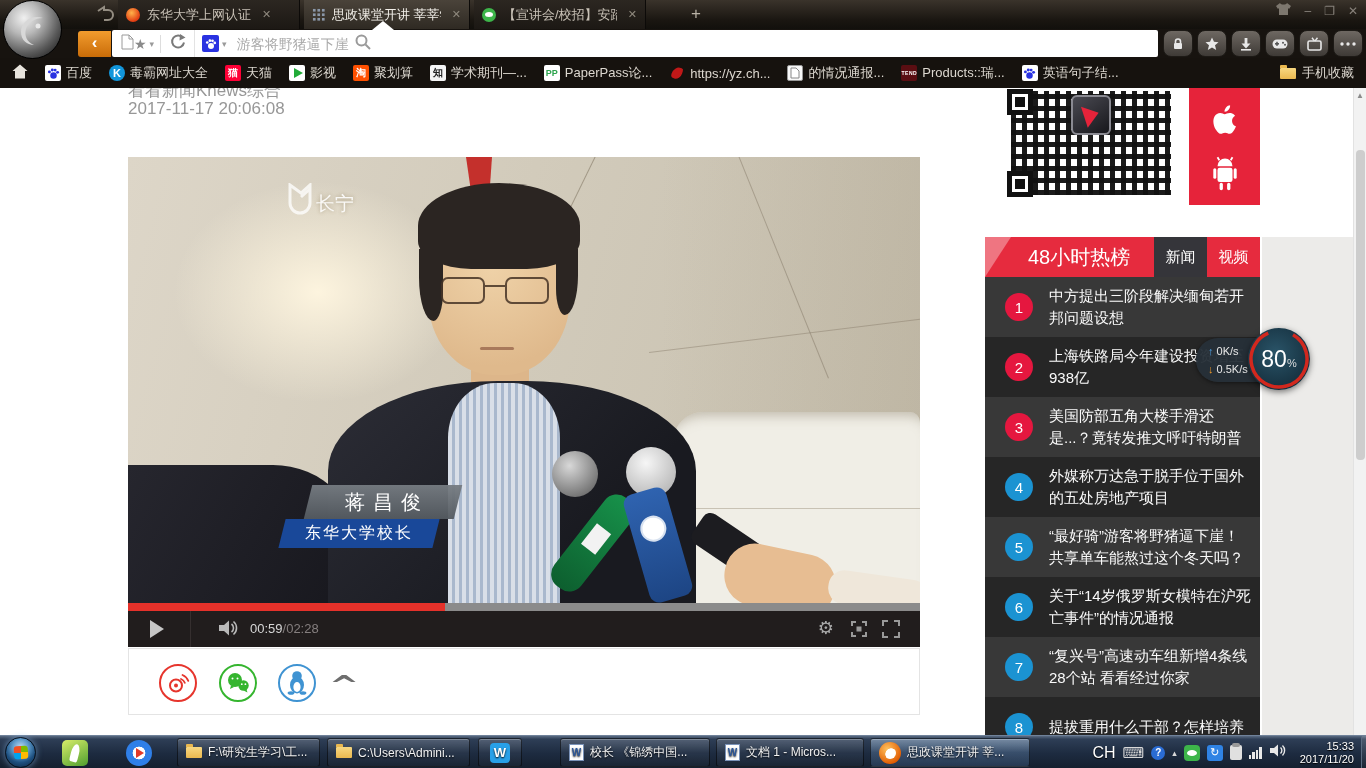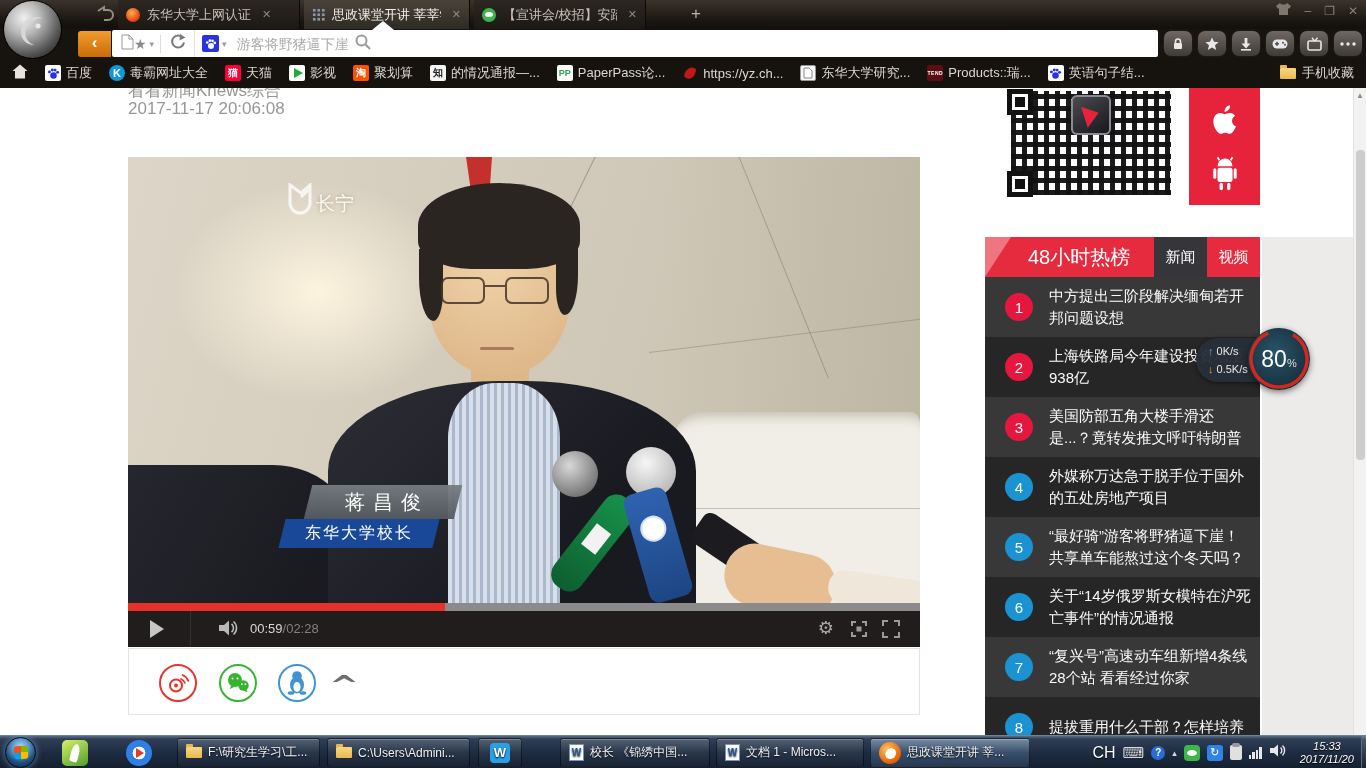--- a/index.html
+++ b/index.html
@@ -264,21 +264,21 @@
     font-weight:bold; display:flex; align-items:center; justify-content:center; }
   .tri-exp { color:#d8d8d8; font-size:9px; }
   .tri-wx { width:16px; height:16px; border-radius:4px; background:#3db54a; position:relative; }
   .tri-wx::after { content:""; position:absolute; left:3px; top:5px; width:10px; height:6px; border-radius:50%; background:#fff; }
   .tri-yd { width:16px; height:16px; border-radius:3px; background:#2f83e4; color:#fff; font-size:11px;
     display:flex; align-items:center; justify-content:center; }
   .tri-clip { width:12px; height:15px; background:#e0e0e0; border-radius:2px; position:relative; }
   .tri-clip::after { content:""; position:absolute; left:2px; top:-2px; width:8px; height:4px; background:#9a9a9a; border-radius:2px; }
   .sigbars { display:flex; align-items:flex-end; gap:1px; height:12px; }
   .sigbars i { width:2.5px; background:#e8e8e8; display:block; }
-  .clock { color:#fff; font-size:11px; line-height:13px; text-align:center; text-shadow:0 1px 1px #000; padding:0 6px;font-style:italic; }
+  .clock { color:#fff; font-size:11px; line-height:13px; text-align:right; text-shadow:0 1px 1px #000; padding:0 6px; }
   .showdesk { position:absolute; right:0; top:0; width:5px; height:33px; border-left:1px solid #5a6b80;
     background:linear-gradient(rgba(255,255,255,.15),rgba(255,255,255,.02)); }
 </style>
 </head>
 <body>
 
 <div class="screen">
 
   <div class="chrome">
     <div class="tabstrip">
@@ -432,37 +432,37 @@
             <span class="tri"></span>
           </span>
         <span>影视</span>
       </span>
       <span class="bm-item">
         <span class="chip chip-ju">淘</span>
         <span>聚划算</span>
       </span>
       <span class="bm-item">
         <span class="chip chip-zhi">知</span>
-        <span>的情况通报—...</span>
+        <span>学术期刊—...</span>
       </span>
       <span class="bm-item">
         <span class="chip chip-pp">PP</span>
         <span>PaperPass论...</span>
       </span>
       <span class="bm-item">
         <span class="chip chip-bird"></span>
         <span>https://yz.ch...</span>
       </span>
       <span class="bm-item">
         <span class="chip chip-doc">
           <svg width="10" height="12" viewBox="0 0 10 12">
               <path d="M1 1 H6 L9 4 V11 H1 Z" fill="#fff" stroke="#888"></path>
             </svg>
         </span>
-        <span>东华大学研究...</span>
+        <span>的情况通报...</span>
       </span>
       <span class="bm-item">
         <span class="chip chip-tend">TEND</span>
         <span>Products::瑞...</span>
       </span>
       <span class="bm-item">
         <span class="chip chip-baidu">
           <svg width="13" height="13" viewBox="0 0 16 16" fill="#2932e1">
               <circle cx="8" cy="10.5" r="4"></circle>
               <circle cx="3" cy="6" r="1.8"></circle>

